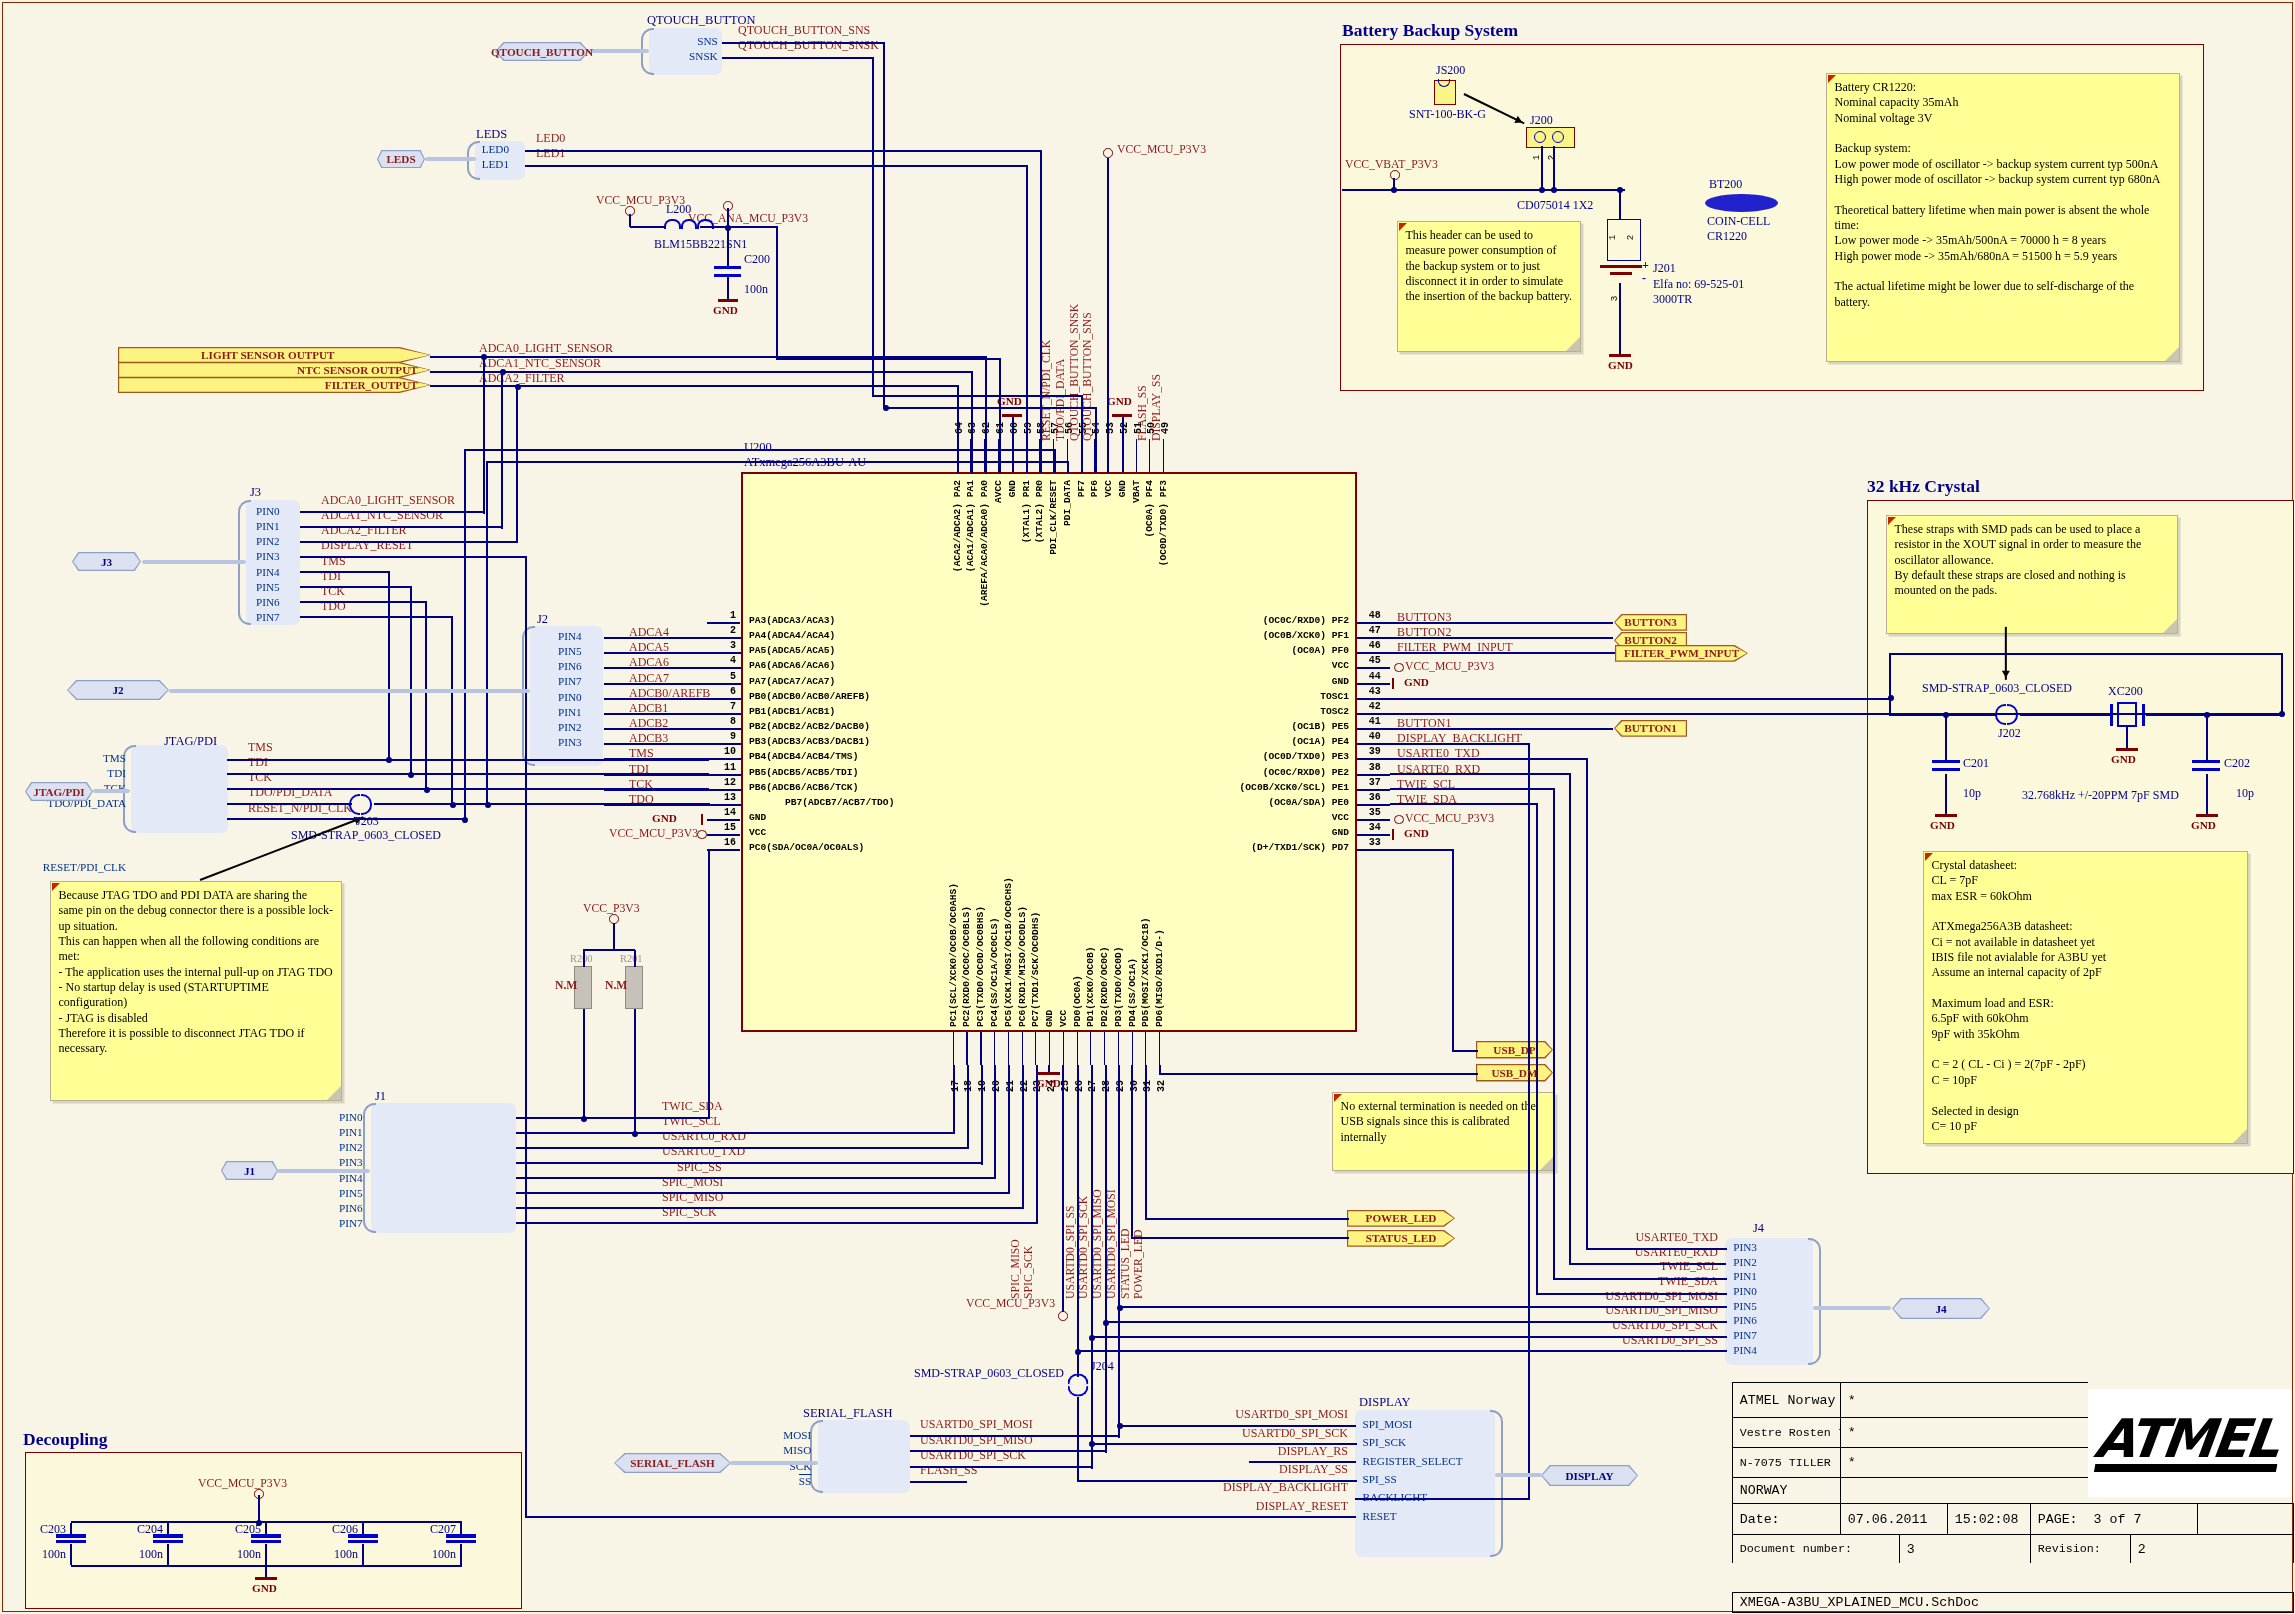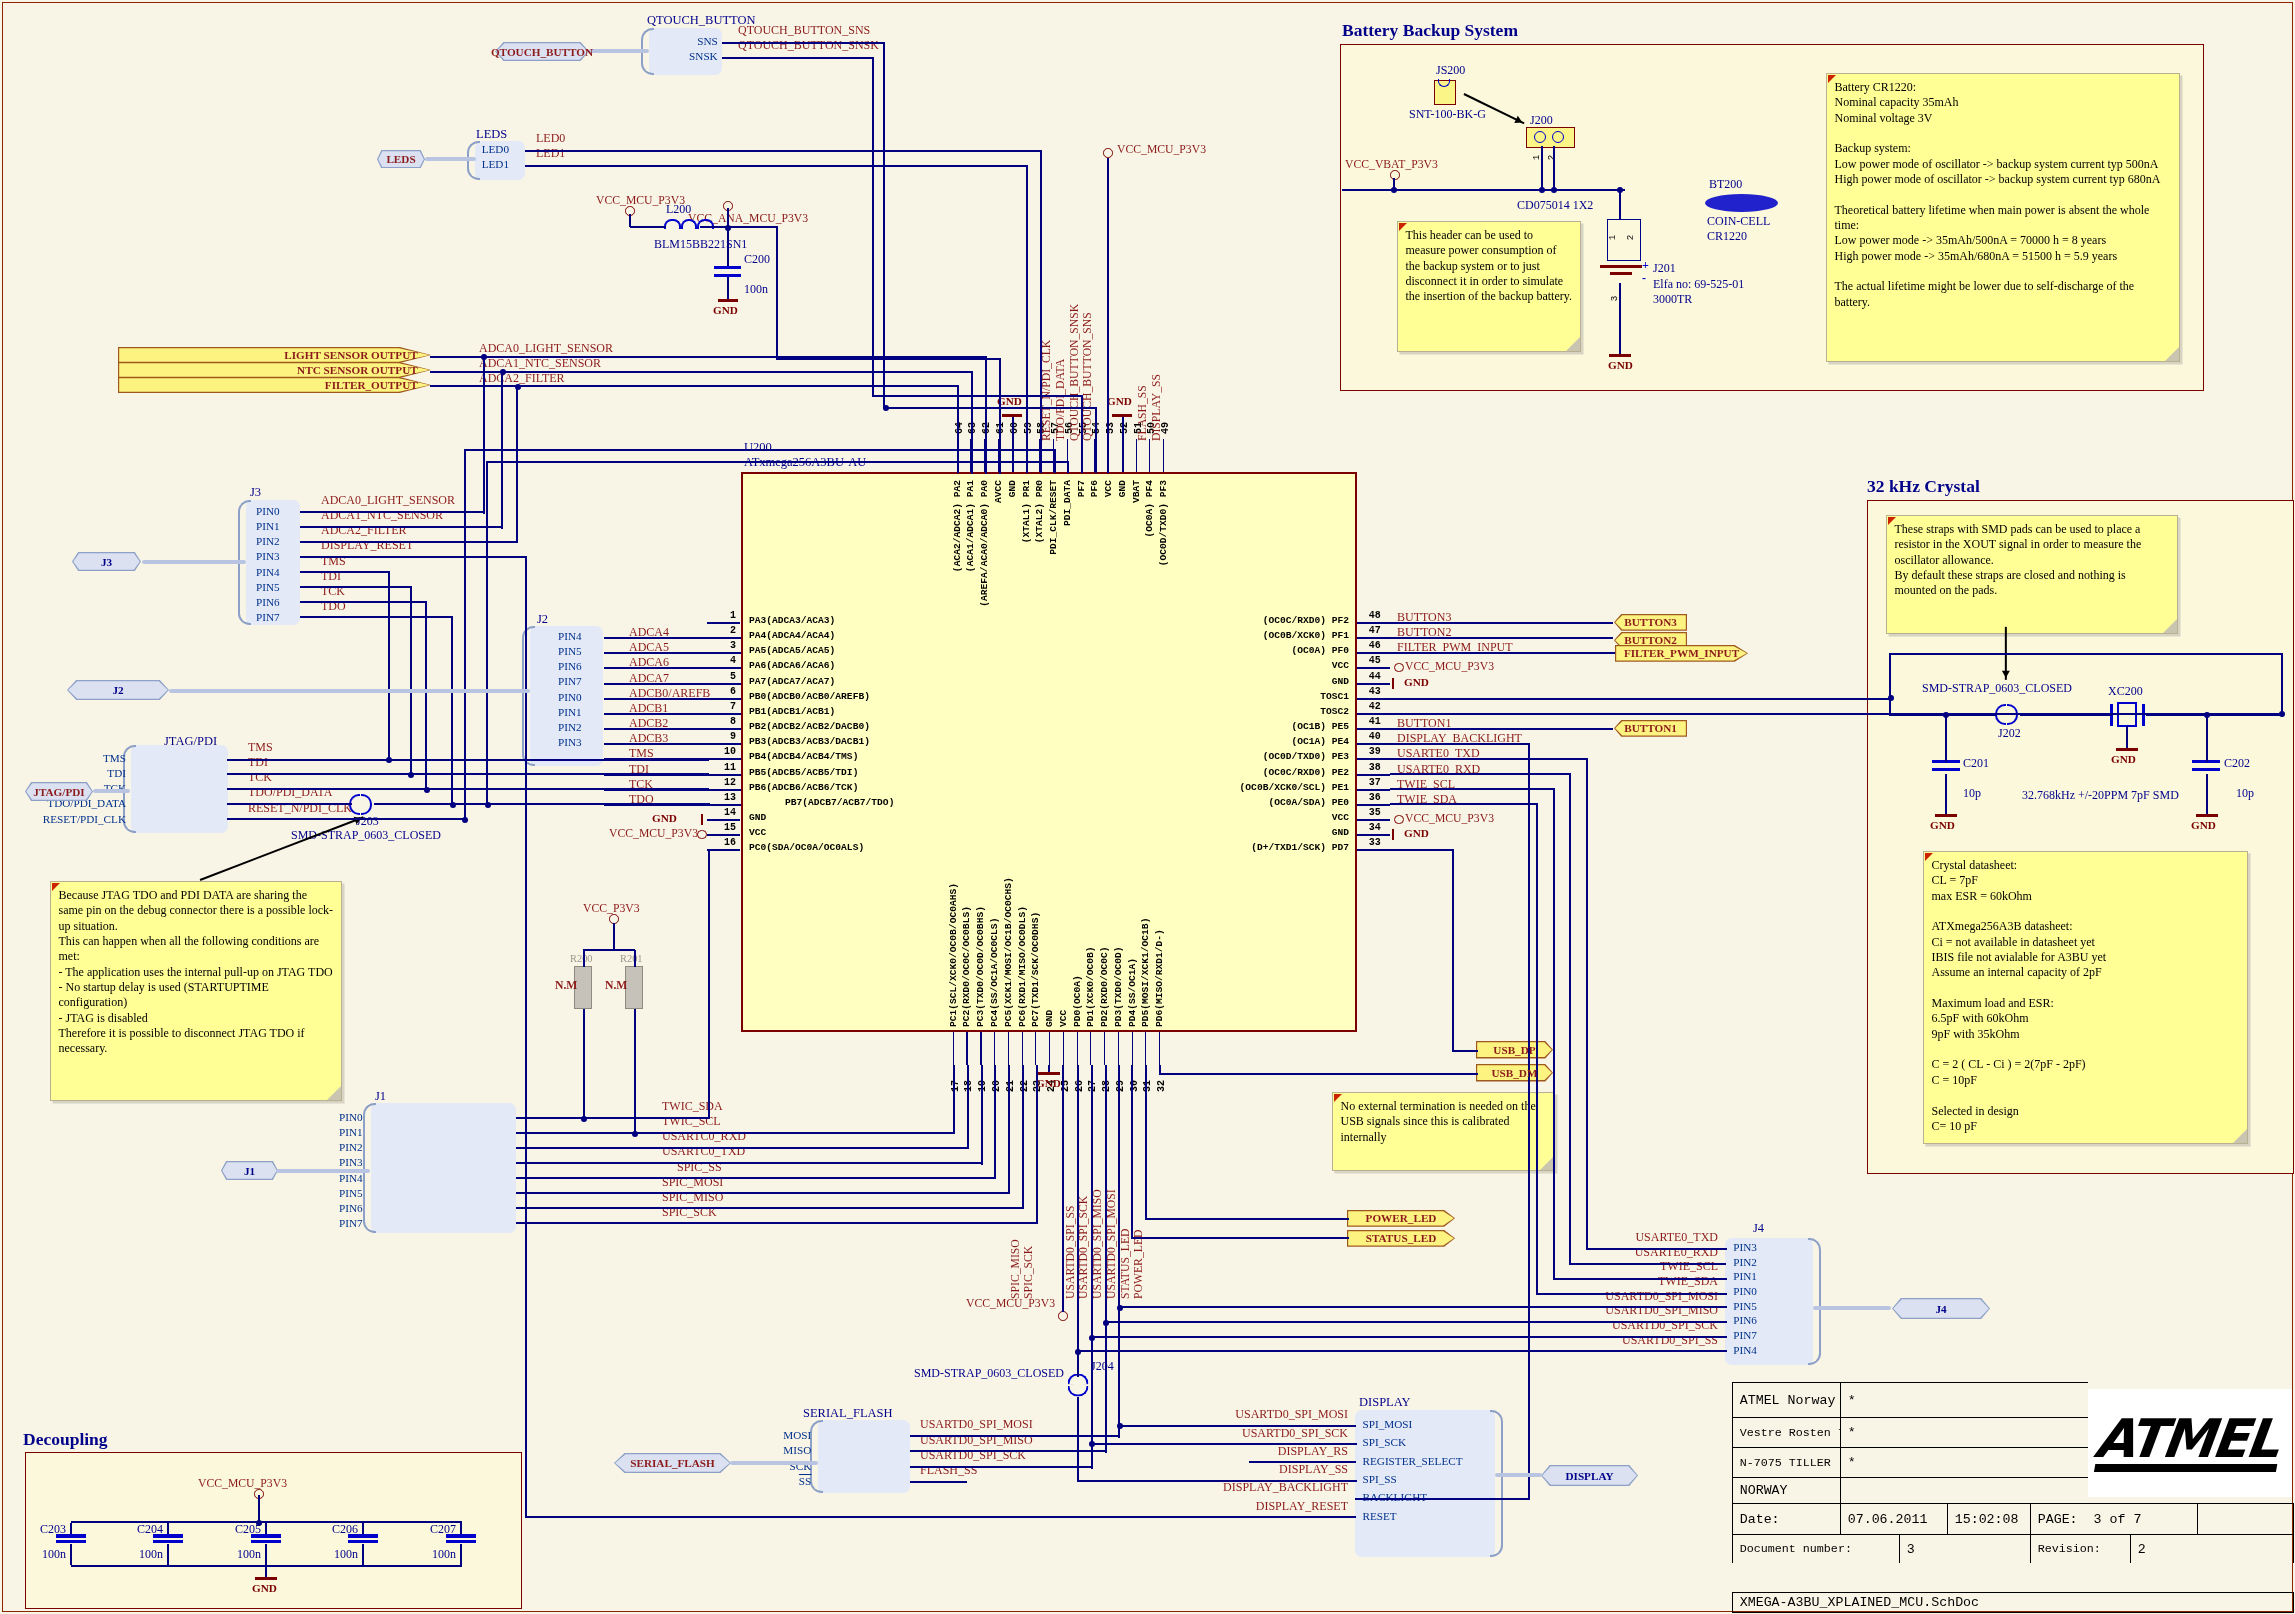--- a/index.html
+++ b/index.html
@@ -195,21 +195,21 @@
 
 Theoretical battery lifetime when main power is absent the whole time:
 Low power mode -&gt; 35mAh/500nA = 70000 h = 8 years
 High power mode -&gt; 35mAh/680nA = 51500 h = 5.9 years
 
 The actual lifetime might be lower due to self-discharge of the battery.</div>
 
   <div style="position:absolute;left:118px;top:347px;">
 
   <div class="hrow" style="height: 16.7px; width: 313px; top: 0px;">
-      <div class="port p-yel cut-right" style="left:0;top:0;width:313px;height:16px;justify-content:flex-end;padding-right:0;">
+      <div class="port p-yel cut-right" style="left:0;top:0;width:313px;height:16px;padding-right:0;">
         <div class="fill">
             <i></i>
           </div>
           <span style="margin-right:13.3px;">LIGHT SENSOR OUTPUT</span>
       </div>
       <span class="net" style="left:361px;top:-5.8px;">ADCA0_LIGHT_SENSOR</span>
     </div>
       <div class="hrow" style="height: 15px; width: 313px; top: 15px;">
       <div class="port p-yel cut-right" style="left:0;top:0;width:313px;height:16px;justify-content:flex-end;padding-right:0;">
         <div class="fill">
@@ -324,21 +324,21 @@
     </div>
       <div class="hrow" style="top: 30px;">
       <span class="hpin" style="right:5px;position:absolute;left:auto;">TCK</span>
       <span class="net" style="left:117px;top:-11.7px;">TCK</span>
     </div>
       <div class="hrow" style="top: 45px;">
       <span class="hpin" style="right:5px;position:absolute;left:auto;">TDO/PDI_DATA</span>
       <span class="net" style="left:117px;top:-11.7px;">TDO/PDI_DATA</span>
     </div>
       <div class="hrow" style="top: 61px;">
-      <span class="hpin" style="right:5px;position:absolute;left:auto;">RESET/PDI_CLK</span>
+      <span class="hpin" style="right:5px;position:absolute;left:auto;margin-top:48px;">RESET/PDI_CLK</span>
       <span class="net" style="left:117px;top:-11.7px;">RESET_N/PDI_CLK</span>
     </div>
     </div>
   <div class="port p-lav p-red cut-both" style="left:25px;top:782px;width:68px;height:19px;">
     <div class="fill">
         <i></i>
       </div>
       <span>JTAG/PDI</span>
   </div>
   <div class="strap" style="left:349px;top:794px;"></div>

